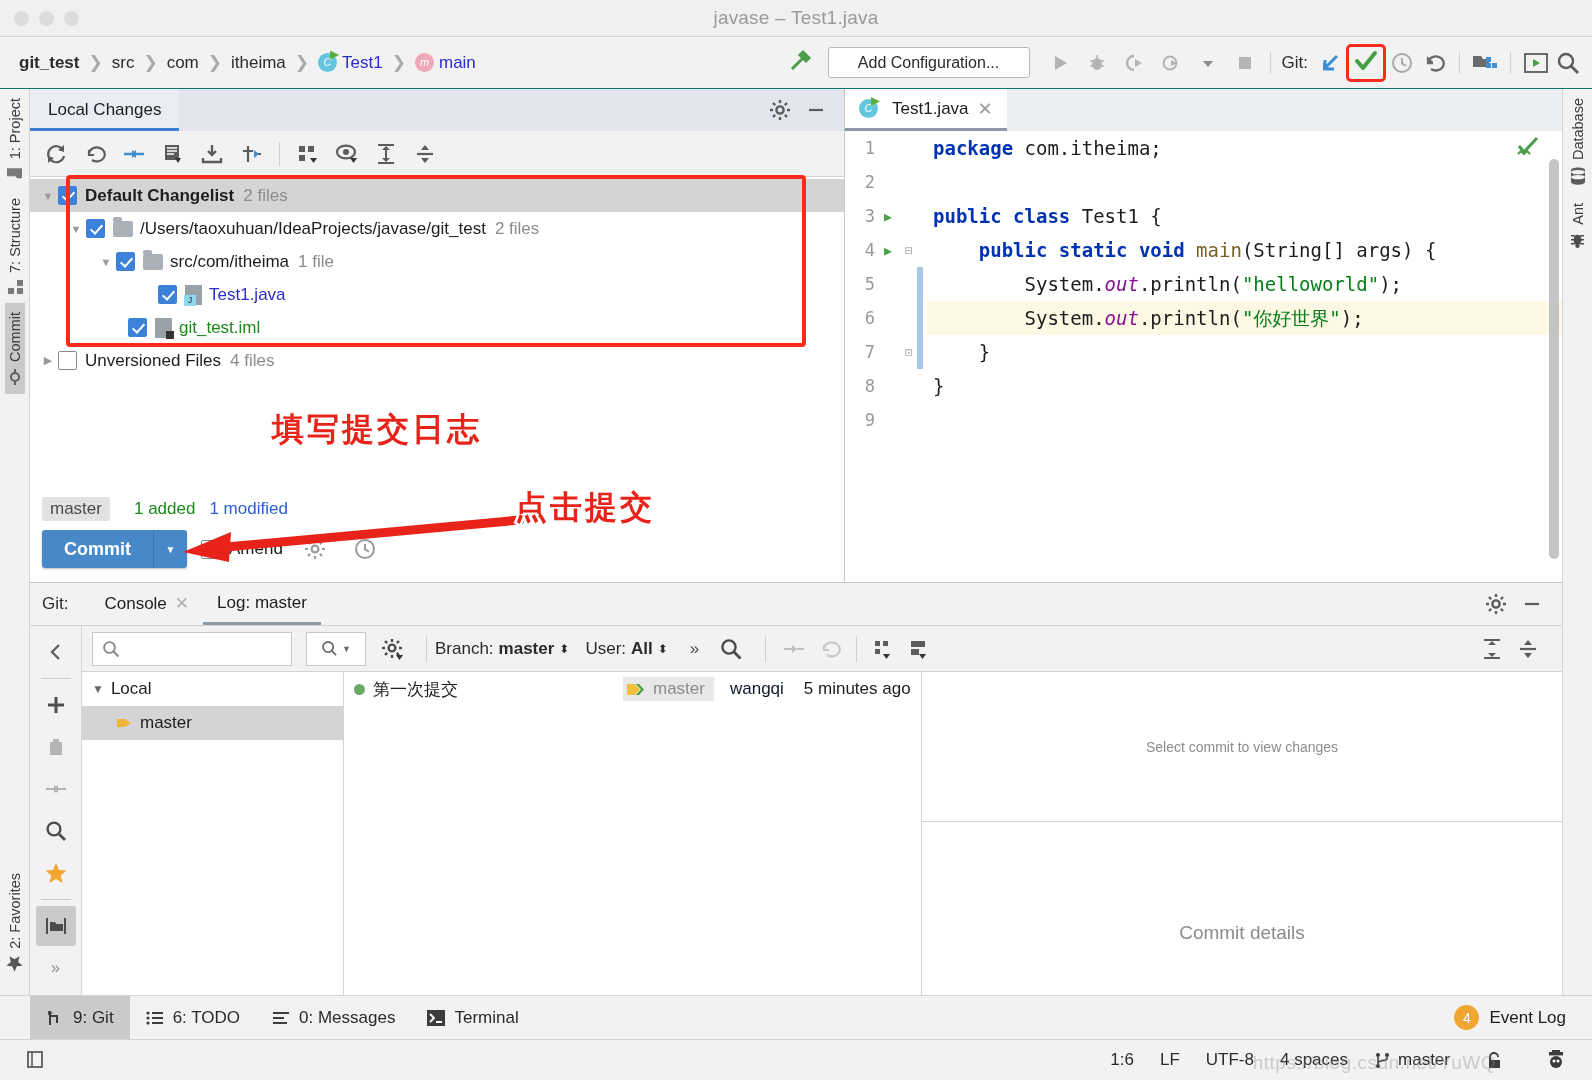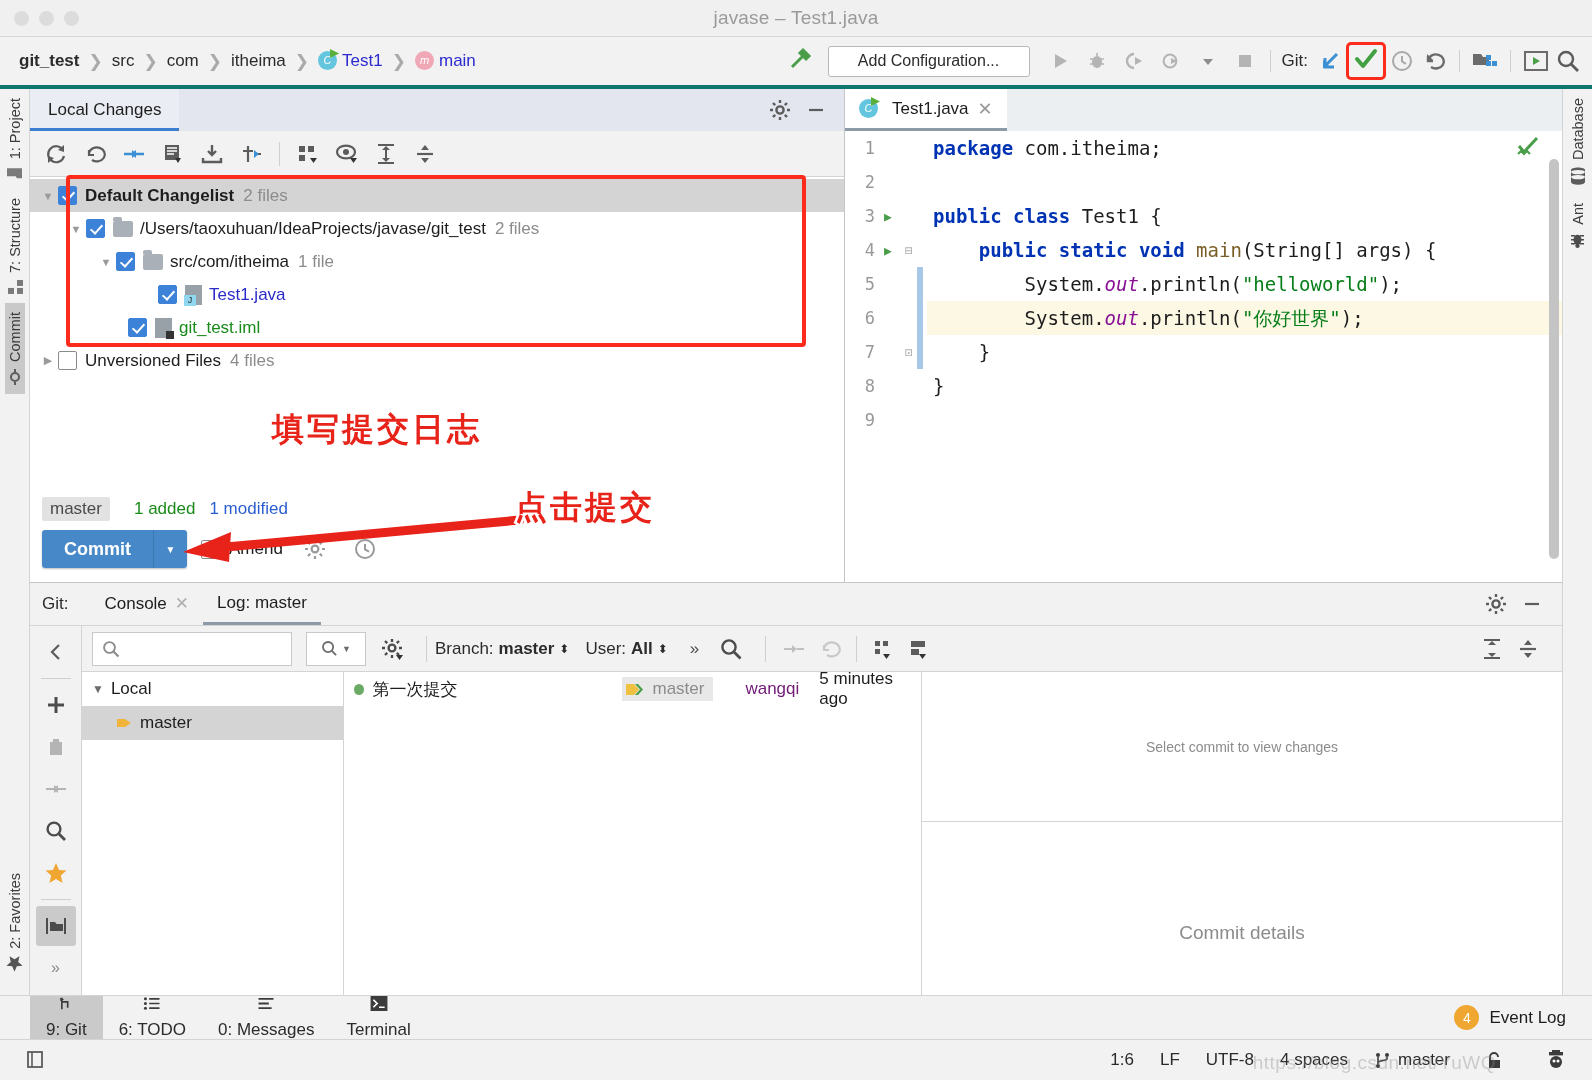--- a/index.html
+++ b/index.html
@@ -18,21 +18,21 @@
   }
   .traffic { display:flex; gap:10px; padding-left:14px; }
   .traffic span { width:15px; height:15px; border-radius:50%; background:#dcdcdc; display:block; }
   .win-title {
     position:absolute; left:0; right:0; text-align:center;
     font-size:19px; color:#9a9a9a; letter-spacing:.2px;
   }
 
   
   .navbar {
-    height:52px; flex:0 0 52px; background:#f2f2f2; border-bottom:4px solid #0f766e;
+    height:52px; flex:0 0 52px; background:#f2f2f2; border-bottom:1px solid #0f766e;
     display:flex; align-items:center; padding:0 8px 0 14px; gap:0;
   }
   .crumbs { display:flex; align-items:center; font-size:17px; gap:2px; }
   .crumb { padding:2px 5px; color:#2b2b2b; white-space:nowrap; }
   .crumb.bold { font-weight:bold; }
   .crumb.link { color:#2b2bd0; }
   .sep { color:#aaa; font-size:17px; padding:0 2px; }
   .cicon { display:inline-block; width:19px; height:19px; border-radius:50%;
            margin-right:5px; vertical-align:-4px; position:relative; }
   .cicon.cls { background:#63c6de; }
@@ -195,32 +195,32 @@
   .gw-cols { flex:1; display:flex; min-height:0; }
   .branchpane { width:262px; flex:0 0 262px; border-right:1px solid #d4d4d4; background:#fff; font-size:17px;}
   .bp-row { display:flex; align-items:center; height:34px; padding-left:10px; gap:7px;}
   .bp-row.sel { background:#d4d4d4; }
   .commitpane { flex:1; background:#fff; border-right:1px solid #d4d4d4; min-width:0;}
   .cm-row { display:flex; align-items:center; height:34px; font-size:17px; padding-left:10px; gap:0;}
   .dot { width:11px; height:11px; border-radius:50%; background:#6aaa64; margin-right:8px; }
   .cm-subject { flex:0 0 250px; }
   .taglabel { display:inline-flex; align-items:center; background:#e8e8e8; padding:2px 9px 2px 4px; gap:6px;}
   .tagicon { width:20px; height:15px; position:relative; }
-  .cm-author { color:#701a75; margin-left:32px; }
+  .cm-author { color:#0f172a; margin-left:16px; }
   .cm-date { color:#1d1d1d; margin-left:20px; }
   .detailpane { width:640px; flex:0 0 640px; display:flex; flex-direction:column; background:#fff; }
   .dp-top { flex:0 0 150px; display:flex; align-items:center; justify-content:center;
             border-bottom:1px solid #d4d4d4; color:#8c8c8c; font-size:14px;}
   .dp-bot { flex:1; display:flex; align-items:flex-start; justify-content:center;
             color:#8c8c8c; font-size:19px; padding-top:100px;}
 
   
   .toolstrip { height:44px; flex:0 0 44px; background:#f2f2f2; border-top:1px solid #d4d4d4;
                display:flex; align-items:center; padding-left:30px; }
-  .ts { display:flex; align-items:center; gap:9px; font-size:17px; padding:0 16px; height:44px; color:#2b2b2b;flex-direction:column;}
+  .ts { display:flex; align-items:center; gap:9px; font-size:17px; padding:0 16px; height:44px; color:#2b2b2b;}
   .ts.on { background:#cacaca; }
   .ts-sp { flex:1; }
   .eventlog { display:flex; align-items:center; gap:10px; padding-right:26px; font-size:17px;}
   .badge { width:25px; height:25px; border-radius:50%; background:#f0a732; color:#fff;
            display:flex; align-items:center; justify-content:center; font-size:14px; }
 
   .statusbar { height:41px; flex:0 0 41px; background:#f2f2f2; border-top:1px solid #d4d4d4;
                display:flex; align-items:center; padding:0 18px; font-size:17px; color:#2b2b2b;}
   .sb-sp { flex:1; }
   .sb i { font-style:normal; margin:0 13px; }

